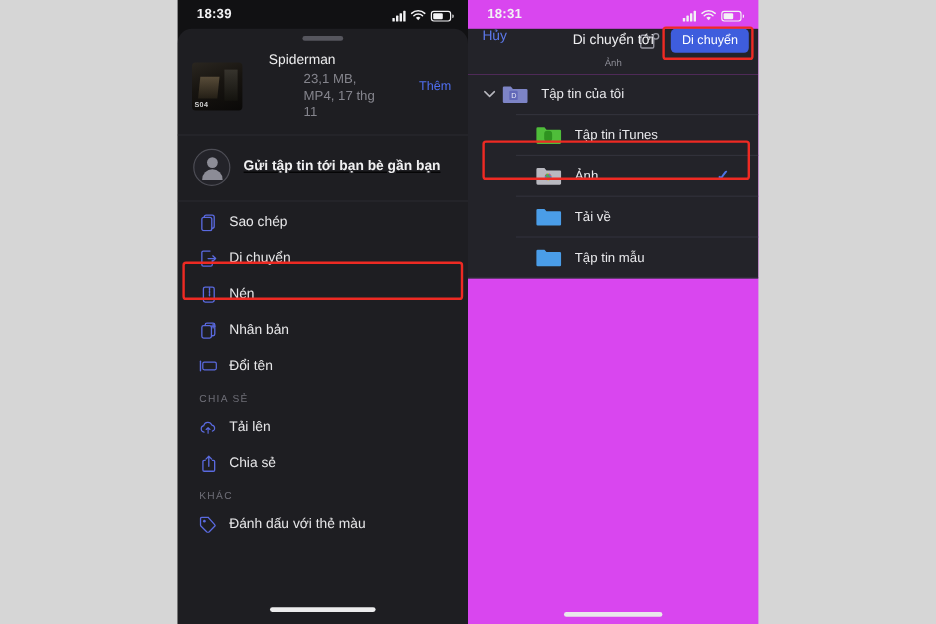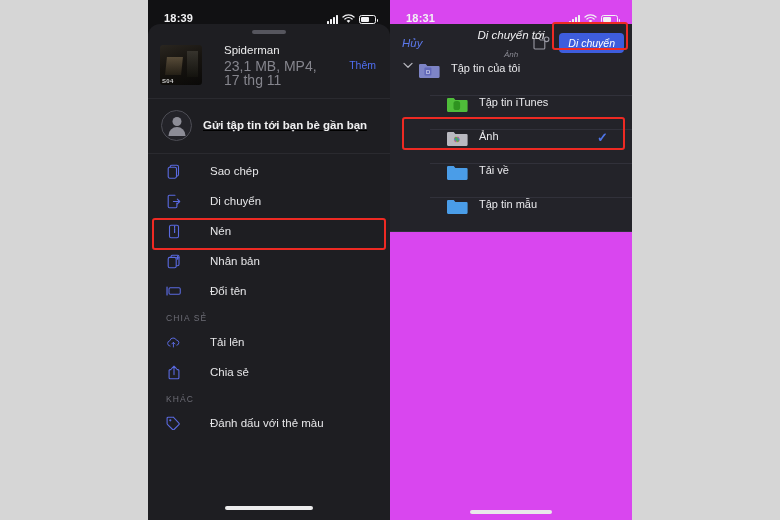--- a/index.html
+++ b/index.html
@@ -15,21 +15,21 @@
   .phone {
     position: absolute; top: 0; height: 520px; width: 242px;
     background: #111113; overflow: hidden;
   }
   #phone-left  { left: 148px; }
   #phone-right { left: 390px; background: #d946ef; }
 
   
   .statusbar {
     position: relative; height: 24px; width: 100%;
-    display: flex; align-items: flex-end; justify-content: space-between;
+    display: flex; align-items: center; justify-content: space-between;
     padding: 0 14px 0 16px;
     color: #f2f2f4; font-size: 11px; font-weight: bold;
     letter-spacing: .2px;
     gap: 41px;
   }
   .sb-icons { display: flex; align-items: flex-end; gap: 4px; height: 11px; }
   .sig { display: flex; align-items: flex-end; gap: 1px; height: 9px; }
   .sig i { display: block; width: 2px; background: #f2f2f4; border-radius: .5px; }
   .sig i:nth-child(1) { height: 3px; }
   .sig i:nth-child(2) { height: 5px; }
@@ -72,21 +72,21 @@
   .thumb::after {
     content: ""; position: absolute; right: 4px; top: 6px; width: 11px; height: 26px;
     background: linear-gradient(180deg,#3d3a33,#15140f); opacity: .8;
   }
   .thumb-label {
     position: absolute; left: 2px; bottom: 1px; z-index: 2;
     font-size: 6px; color: #cfcfcf; font-weight: bold; letter-spacing: .3px;
   }
   .file-meta { flex: 1; min-width: 0; }
   .file-name { color: #ececed; font-size: 11.5px; line-height: 15px; }
-  .file-sub  { color: #85858d; font-size: 14px; line-height: 14px; margin-top: 1px; }
+  .file-sub  { color: #85858d; font-size: 11px; line-height: 14px; margin-top: 1px; margin-left: 29px; }
   .more-link { color: #4f6ef0; font-size: 10.5px; flex: none; padding-left: 6px; }
 
   .sep { height: 1px; background: #2a2a2f; margin: 0 0 0 0; }
 
   .nearby-row { display: flex; align-items: center; gap: 11px; padding: 11px 14px 12px 13px; }
   .avatar {
     width: 31px; height: 31px; border-radius: 50%; flex: none;
     border: 1px solid #4d4d55; position: relative; background: #232329;
   }
   .avatar::before {
@@ -96,54 +96,54 @@
   .avatar::after {
     content: ""; position: absolute; left: 50%; bottom: 4px; transform: translateX(-50%);
     width: 17px; height: 9px; border-radius: 9px 9px 0 0; background: #8c8c96;
   }
   .nearby-txt { flex: 1; text-decoration: underline; }
   .nearby-title { color: #f0f0f1; font-size: 11.5px; font-weight: bold; line-height: 15px; }
   .nearby-sub { color: #7d7d86; font-size: 9.5px; line-height: 12.5px; margin-top: 2px; }
 
   .menu { padding-top: 2px; }
   .menu-item {
-    display: flex; align-items: center; gap: 29px;
+    display: flex; align-items: center; gap: 10px;
     padding: 0 14px 0 18px; height: 30px; position: relative;
   }
   .menu-item .label { color: #e6e6e8; font-size: 11.5px; }
   .mi-icon { width: 15px; height: 16px; flex: none; display: flex; align-items: center; justify-content: center; }
   .mi-icon svg { display: block; }
   .section-head {
     color: #6d6d76; font-size: 8.5px; letter-spacing: 1.1px;
     padding: 7px 0 4px 18px; text-transform: uppercase;
   }
   .hl-box {
     position: absolute; border: 2.5px solid #ee2a23; border-radius: 3px;
     pointer-events: none;
   }
 
   
   .navbar {
-    position: relative; height: 38px; display: flex; align-items: center;
-    padding: 0 8px 0 12px; background: #232329; font-style: italic;
+    position: relative; height: 38px; display: flex; align-items: flex-start;
+    padding: 0 8px 0 12px; background: #232329;
   }
   .nav-cancel { color: #5c78ea; font-size: 11.5px; }
   .nav-center { position: absolute; left: 0; right: 0; text-align: center; pointer-events: none; }
   .nav-title { color: #f0f0f2; font-size: 11.5px; line-height: 14px; }
   .nav-sub { color: #8a8a93; font-size: 8px; line-height: 10px; }
   .nav-right { margin-left: auto; display: flex; align-items: center; gap: 9px; }
   .newfolder-icon { width: 17px; height: 15px; }
   .move-btn {
     background: #3e5ddd; color: #fff; font-size: 10.5px;
     padding: 4px 9px; border-radius: 4px; white-space: nowrap;
   }
 
   .tree { background: #232329; }
   .tree-row {
-    display: flex; height: 33px;
+    display: flex; align-items: center; height: 33px;
     padding-right: 24px; position: relative;
   }
   .tree-row .t-label { color: #e9e9ec; font-size: 11px; flex: 1; }
   .chev { width: 20px; display: flex; justify-content: center; flex: none; margin-left: 8px; }
   .indent { width: 28px; flex: none; }
   .folder { width: 22px; height: 18px; flex: none; margin-right: 11px; position: relative; }
   .check { color: #4e74e6; font-size: 13px; font-weight: bold; flex: none; }
   .row-sep { height: 1px; background: #31313a; margin-left: 40px; }
   .tree-bottom-sep { height: 1px; background: #31313a; }
 

